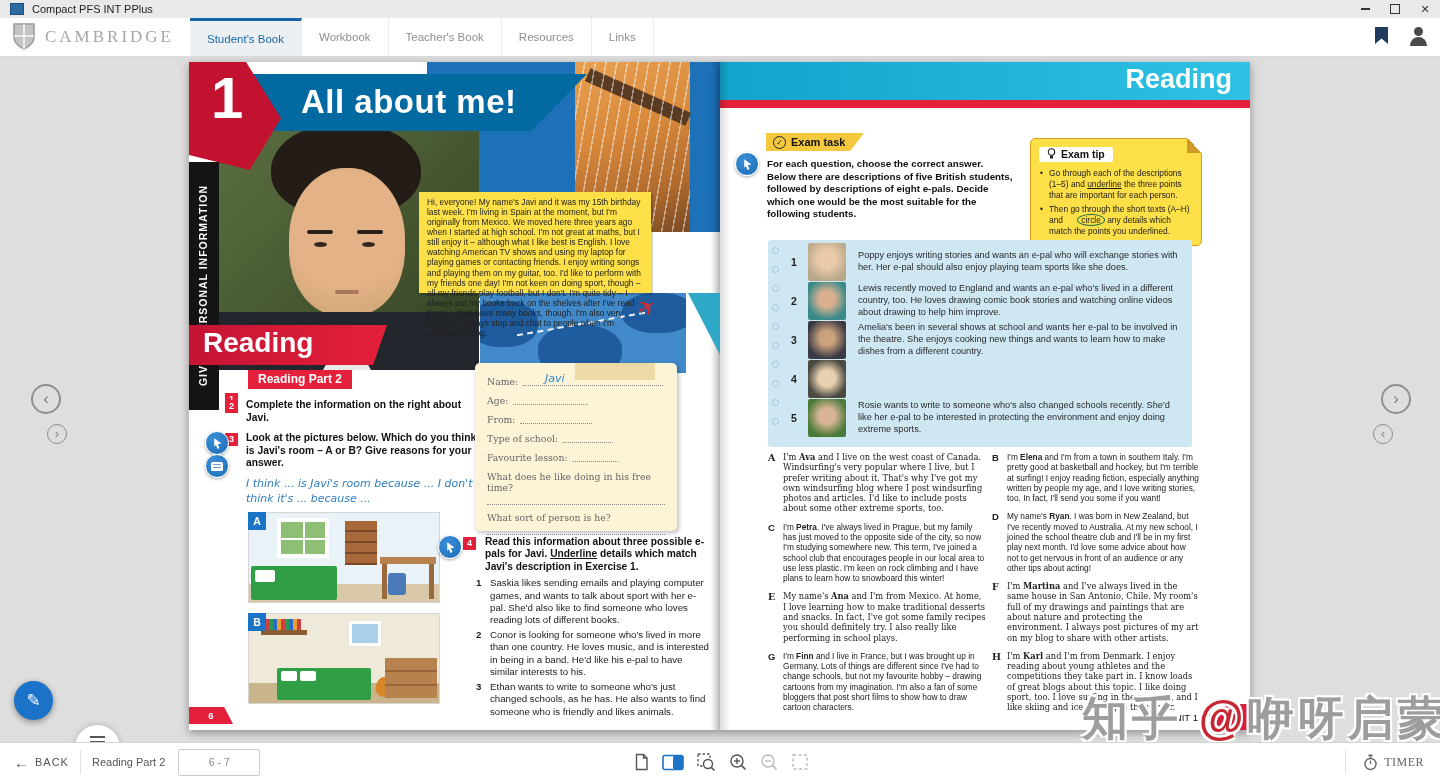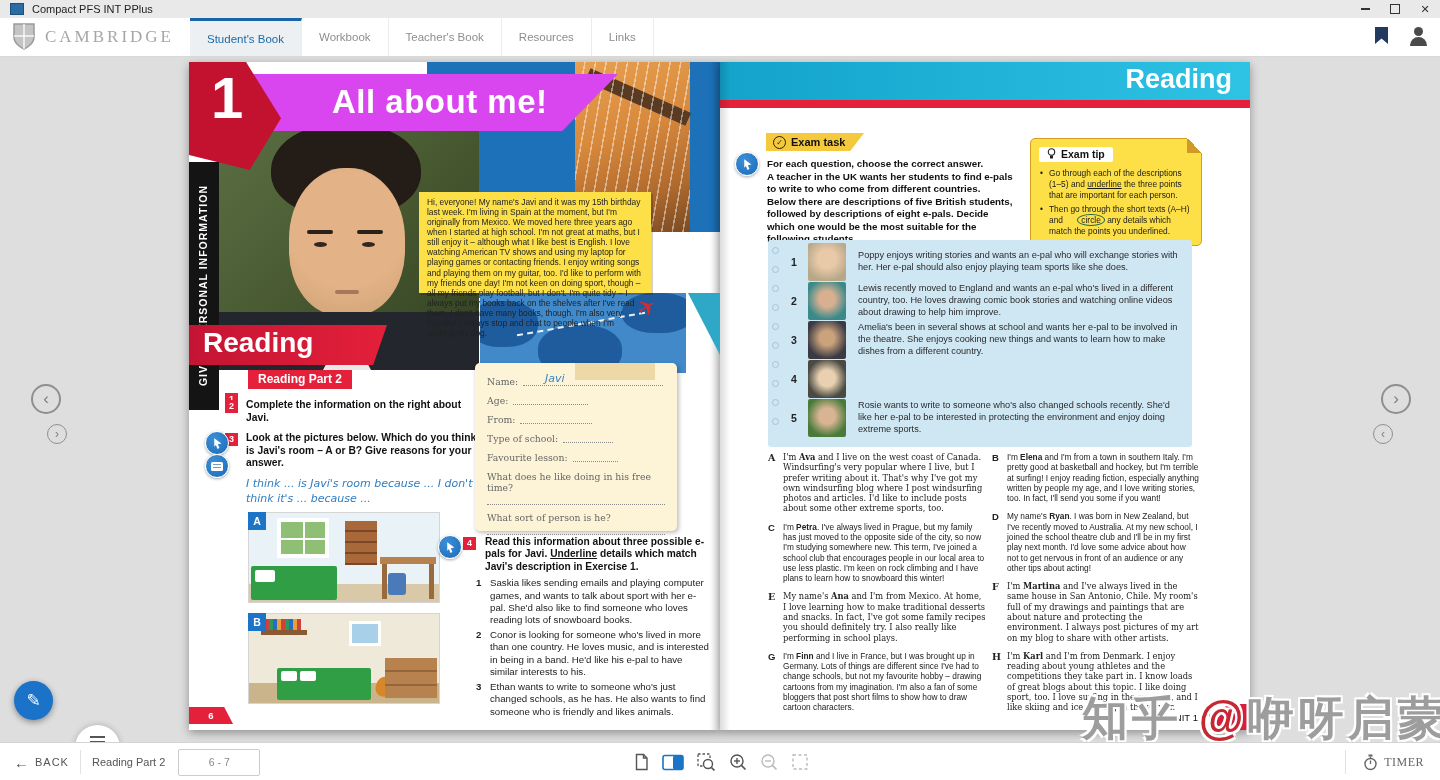--- a/index.html
+++ b/index.html
@@ -50,22 +50,22 @@
   .ph-hair{position:absolute;left:52px;top:10px;width:150px;height:96px;background:#241c16;
      border-radius:50% 50% 46% 46%;}
   .ph-face{position:absolute;left:70px;top:56px;width:116px;height:148px;
      background:radial-gradient(circle at 50% 42%,#e3b286 55%,#caa274 100%);border-radius:48% 48% 44% 44%;}
   .ph-brow{position:absolute;width:26px;height:4px;background:#2a211a;border-radius:3px;top:118px;}
   .ph-eye{position:absolute;width:13px;height:5px;background:#33261d;border-radius:50%;top:130px;}
   .ph-mouth{position:absolute;left:116px;top:178px;width:24px;height:4px;background:#a8765a;border-radius:3px;}
   .ph-body{position:absolute;left:0;bottom:0;width:100%;height:58px;background:#23262c;}
   .ph-shirt{position:absolute;left:104px;bottom:0;width:48px;height:44px;background:#e9e9e9;
      clip-path:polygon(0 100%,50% 0,100% 100%);}
-  #lp-banner{position:absolute;left:0;top:12px;width:398px;height:57px;background:#d946ef;
-     clip-path:polygon(0 0,100% 0,86% 100%,0 100%);z-index:4;margin-left:31px;}
+  #lp-banner{position:absolute;left:0;top:12px;width:398px;height:57px;background:#0369a1;
+     clip-path:polygon(0 0,100% 0,86% 100%,0 100%);z-index:4;}
   #lp-title{position:absolute;left:112px;top:9px;color:#fff;font-size:33px;font-weight:bold;letter-spacing:.5px;}
   #lp-ribbon{position:absolute;left:0;top:0;width:92px;height:108px;background:#c31230;
      clip-path:polygon(0 0,62% 0,100% 52%,66% 100%,0 86%);z-index:5;}
   #lp-num{position:absolute;left:22px;top:2px;color:#fff;font-size:58px;font-weight:bold;}
   #lp-side{position:absolute;left:0;top:100px;width:30px;height:248px;background:#141414;z-index:6;
      display:flex;align-items:center;justify-content:center;}
   #lp-side span{writing-mode:vertical-rl;transform:rotate(180deg);color:#fff;font-weight:bold;
      font-size:10.5px;letter-spacing:1px;line-height:1.25;text-align:center;}
   #lp-speech{position:absolute;left:230px;top:130px;width:232px;height:101px;background:#fde047;
      padding:5px 8px;box-sizing:border-box;font-size:8.4px;line-height:1.2;color:#222;z-index:7;
@@ -380,21 +380,21 @@
       </svg>
     </div>
     <div id="lp-ex4">
       <div class="intro">
         <span class="numbox">4</span>
         <span>Read this information about three possible e-pals for Javi. </span><span class="uword">Underline</span><span> details which match Javi's description in Exercise 1.</span>
       </div>
       <div class="e4list">
         <div class="e4item">
           <span class="n">1</span>
-          <span>Saskia likes sending emails and playing computer games, and wants to talk about sport with her e-pal. She'd also like to find someone who loves reading lots of snowboard books.</span>
+          <span>Saskia likes sending emails and playing computer games, and wants to talk about sport with her e-pal. She'd also like to find someone who loves reading lots of different books.</span>
         </div>
         <div class="e4item">
           <span class="n">2</span>
           <span>Conor is looking for someone who's lived in more than one country. He loves music, and is interested in being in a band. He'd like his e-pal to have similar interests to his.</span>
         </div>
         <div class="e4item">
           <span class="n">3</span>
           <span>Ethan wants to write to someone who's just changed schools, as he has. He also wants to find someone who is friendly and likes animals.</span>
         </div>
       </div>
@@ -451,21 +451,20 @@
       <span class="checkring">✓</span>
       <span class="tasklabel-txt">Exam task</span>
     </div>
     <div class="bicon" id="rp-taskicon">
       <svg width="13" height="13" viewBox="0 0 20 20">
         <polygon points="5,2 16,10 10.5,11 13,17 10,18.3 7.6,12.4 5,15" fill="#fff"></polygon>
       </svg>
     </div>
     <div id="rp-task">
       <div>For each question, choose the correct answer.</div>
-      <div>A teacher in the UK wants her students to find e-pals to write to who come from different countries.</div>
       <div>Below there are descriptions of five British students, followed by descriptions of eight e-pals. Decide which one would be the most suitable for the following students.</div>
     </div>
 
     <div id="rp-tip">
       <div class="fold"></div>
       <div id="rp-tip-title">
         <svg width="9" height="12" viewBox="0 0 9 12">
           <circle cx="4.5" cy="4" r="3.2" fill="none" stroke="#222" stroke-width="1.1"></circle>
           <rect x="3" y="7.5" width="3" height="3" fill="#222"></rect>
         </svg>

